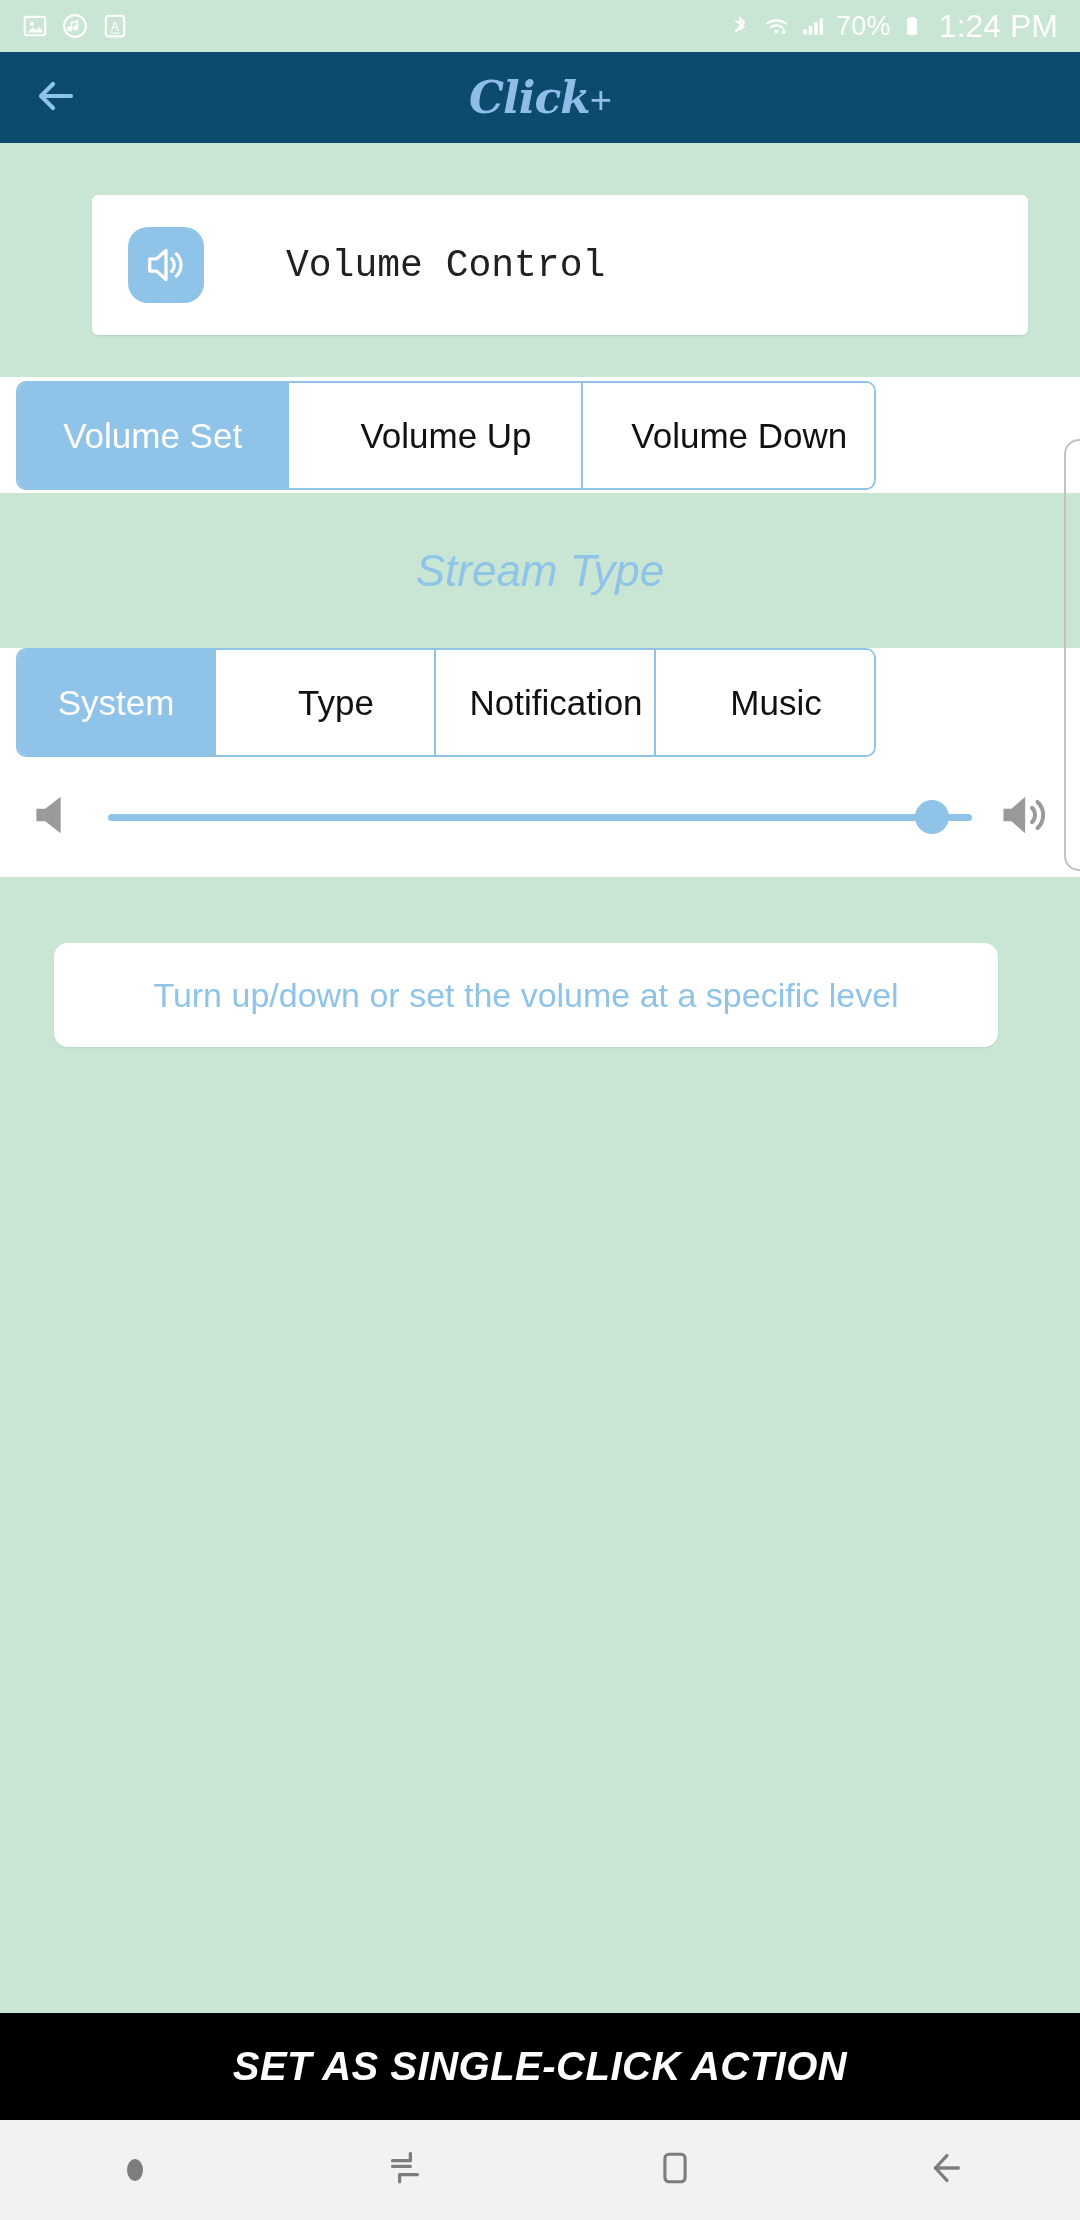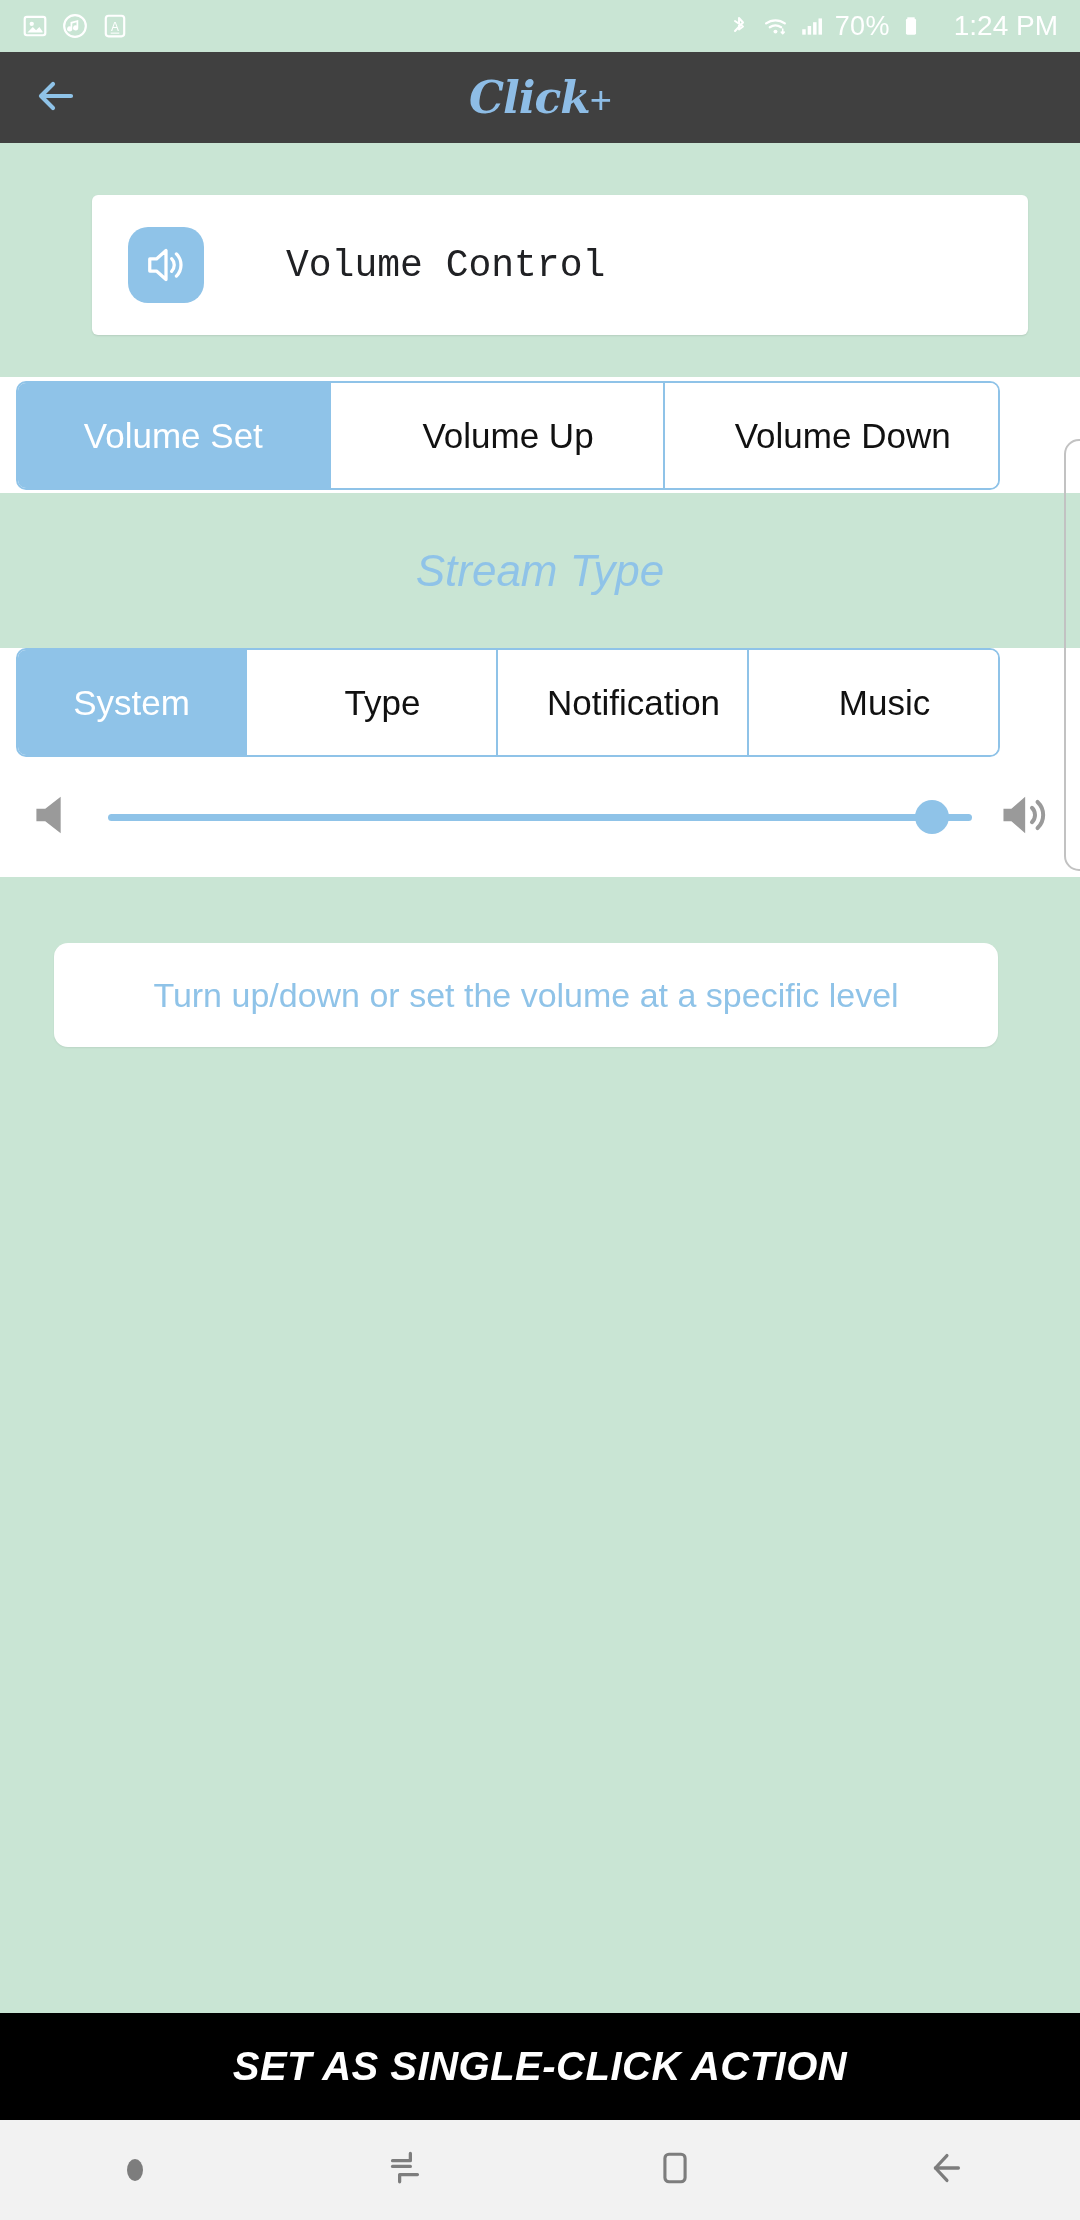--- a/index.html
+++ b/index.html
@@ -13,25 +13,25 @@
 
   
   .statusbar {
     height:52px; background:#c9e5d4; flex:0 0 52px;
     display:flex; align-items:center; padding:0 22px;
   }
   .sb-left { display:flex; align-items:center; gap:14px; }
   .sb-right { margin-left:auto; display:flex; align-items:center; gap:10px; }
   .sb-ico { width:26px; height:26px; display:block; }
   .sb-text { color:#ffffff; font-size:27px; letter-spacing:0.3px; line-height:1; }
-  .sb-time { color:#ffffff; font-size:28px; line-height:1; margin-left:18px; }
+  .sb-time { color:#ffffff; font-size:32px; line-height:1; margin-left:2px; }
 
   
   .appbar {
-    flex:0 0 91px; background:#404040;
+    flex:0 0 91px; background:#0c4a6e;
     display:flex; align-items:center; position:relative;
   }
   .back-btn { width:110px; display:flex; align-items:center; justify-content:center; }
   .logo {
     position:absolute; left:0; right:0; text-align:center;
     font-family:"DejaVu Serif", serif;
     font-style:italic; font-weight:bold;
     font-size:44px; color:#8ebde6; letter-spacing:-1px;
     pointer-events:none;
   }
@@ -48,21 +48,21 @@
   }
   .title-icon {
     width:76px; height:76px; border-radius:20px; background:#8fc3e8;
     display:flex; align-items:center; justify-content:center; flex:0 0 76px;
   }
   .title-text { font-size:38px; color:#202124; margin-left:82px; }
 
   
   .seg-row { background:#ffffff; display:flex; }
   .seg-outer {
-    margin:0 4px 0 16px; display:flex; width:984px;
+    margin:0 4px 0 16px; display:flex; width:860px;
     border:2px solid #8fc3e8; border-radius:10px; overflow:hidden;
     background:#ffffff;
     gap:22px;
   }
   .seg-row.mode { padding:4px 0 3px 0; }
   .seg {
     flex:1 1 0; height:105px; display:flex; align-items:center; justify-content:center;
     font-size:35px; color:#111111; background:#ffffff;
     border-right:2px solid #8fc3e8;
   }

